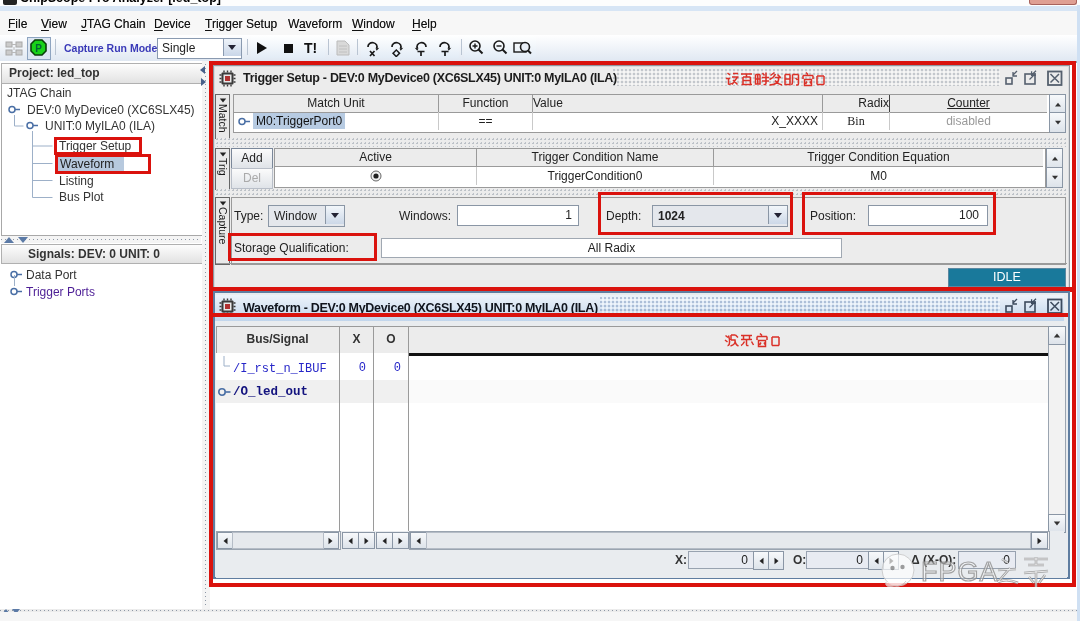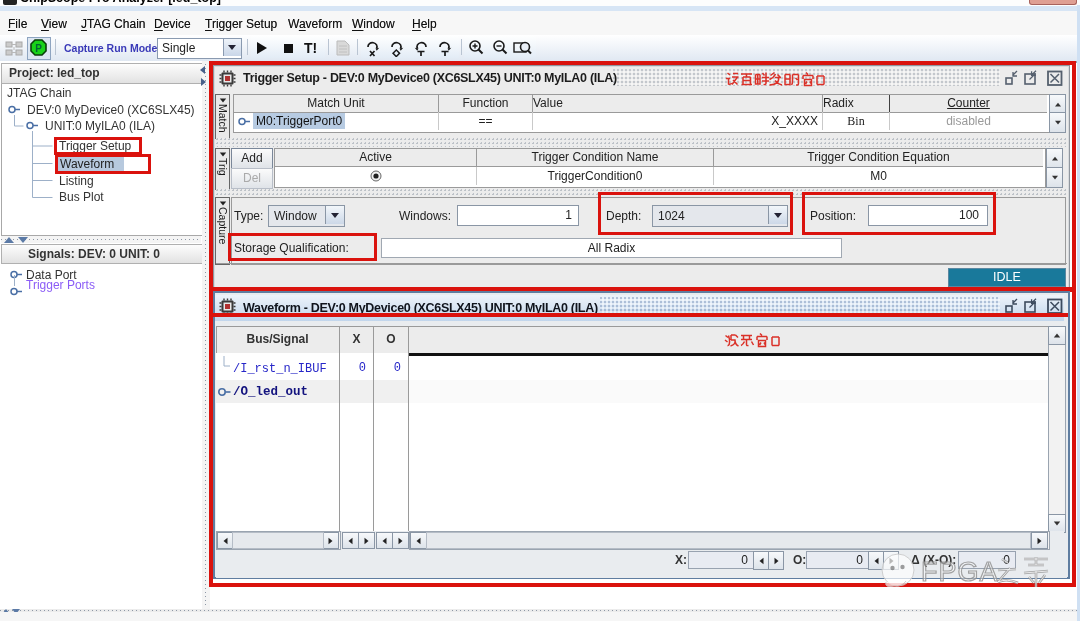--- a/index.html
+++ b/index.html
@@ -172,21 +172,21 @@
     <path d="M7 5.5 h5" stroke="#4a6fa5" stroke-width="1.5"></path>
   </svg>
 <div class="a" style="left:26px;top:268px;color:#333;">Data Port</div>
 <svg class="a" style="left:0;top:275px;" width="20" height="16">
     <path d="M14.5 0 v11" stroke="#9db0c8" fill="none"></path>
   </svg>
 <svg class="a" style="left:10px;top:286px;" width="12" height="11">
     <circle cx="4" cy="5.5" r="3" fill="none" stroke="#4a6fa5" stroke-width="1.5"></circle>
     <path d="M7 5.5 h5" stroke="#4a6fa5" stroke-width="1.5"></path>
   </svg>
-<div class="a" style="left:26px;top:278px;color:#8b5cf6;">Trigger Ports</div>
+<div class="a" style="left:26px;top:285px;color:#4c1d95;">Trigger Ports</div>
 
 <div class="a" style="left:202px;top:61px;width:8px;height:548px;background:#f4f4f4;"></div>
 <div class="a" style="left:205px;top:64px;width:1px;height:544px;background-image:repeating-linear-gradient(180deg,#8d97a5 0 1px,transparent 1px 4px);"></div>
 <div class="a" style="left:200px;top:66px;width:0;height:0;border-top:4px solid transparent;border-bottom:4px solid transparent;border-right:5px solid #47608a;"></div>
 <div class="a" style="left:201px;top:78px;width:0;height:0;border-top:4px solid transparent;border-bottom:4px solid transparent;border-left:5px solid #47608a;"></div>
 
 <div class="a" style="left:0;top:609px;width:1080px;height:3px;background:#ececec;"></div>
 <div class="a" style="left:0;top:610px;width:1080px;height:1px;background-image:repeating-linear-gradient(90deg,#8d97a5 0 1px,transparent 1px 4px);"></div>
 <div class="a" style="left:2px;top:609px;width:0;height:0;border-left:4px solid transparent;border-right:4px solid transparent;border-bottom:5px solid #5b7aa6;"></div>
 <div class="a" style="left:12px;top:609px;width:0;height:0;border-left:4px solid transparent;border-right:4px solid transparent;border-top:5px solid #5b7aa6;"></div>
@@ -224,21 +224,21 @@
 <div class="a vtab" style="left:215px;top:94px;width:13px;height:43px;">
   <div class="tri-d" style="margin:3px auto 0;border-top-color:#222;transform:scale(.8);"></div>
   <div style="writing-mode:vertical-rl;font-size:10.5px;margin:1px 0 0 0.5px;color:#1a1a1a;">Match</div>
 </div>
 
 <div class="a" style="left:233px;top:94px;width:815px;height:37px;border:1px solid #9a9a9a;background:#fff;"></div>
 <div class="a tbl-h" style="left:234px;top:95px;width:813px;height:17px;border-bottom:1px solid #9a9a9a;"></div>
 <div class="a" style="left:234px;top:95px;width:204px;height:17px;text-align:center;line-height:17px;border-right:1px solid #9a9a9a;">Match Unit</div>
 <div class="a" style="left:439px;top:95px;width:93px;height:17px;text-align:center;line-height:17px;border-right:1px solid #9a9a9a;">Function</div>
 <div class="a" style="left:533px;top:95px;width:289px;height:17px;text-align:left;line-height:17px;border-right:1px solid #9a9a9a;">Value</div>
-<div class="a" style="left:823px;top:95px;width:66px;height:17px;text-align:left;line-height:17px;border-right:1px solid #404040;">Radix</div>
+<div class="a" style="left:823px;top:95px;width:66px;height:17px;text-align:right;line-height:17px;border-right:1px solid #404040;">Radix</div>
 <div class="a" style="left:890px;top:95px;width:157px;height:17px;text-align:center;line-height:17px;text-decoration:underline;">Counter</div>
 
 <div class="a" style="left:238px;top:116px;width:13px;height:11px;"><svg width="13" height="11">
       <circle cx="4" cy="5.5" r="3" fill="none" stroke="#4a6fa5" stroke-width="1.5"></circle>
       <path d="M7 5.5 h5" stroke="#4a6fa5" stroke-width="1.5"></path>
     </svg></div>
 <div class="a" style="left:253px;top:113px;height:16px;line-height:16px;background:#b7cbe2;padding:0 3px;color:#111;">M0:TriggerPort0</div>
 <div class="a" style="left:439px;top:114px;width:93px;text-align:center;">==</div>
 <div class="a" style="left:533px;top:114px;width:285px;text-align:right;">X_XXXX</div>
 <div class="a" style="left:823px;top:114px;width:66px;text-align:center;font-family:Liberation Serif, serif;">Bin</div>
@@ -297,21 +297,21 @@
   <div class="a" style="left:5px;top:3px;">Window</div>
   <div class="a" style="right:0;top:0;width:18px;height:18px;background:linear-gradient(#f2f6fa,#ccd8e8);border-left:1px solid #8a96a5;">
       <div class="tri-d a" style="left:5px;top:7px;border-top-color:#223;"></div>
     </div>
 </div>
 <div class="a" style="left:399px;top:209px;color:#222;">Windows:</div>
 <div class="a" style="left:457px;top:205px;width:120px;height:19px;border:1px solid #8a96a5;background:#fff;">
     <div class="a" style="right:6px;top:2px;">1</div>
   </div>
 <div class="a" style="left:606px;top:209px;color:#222;">Depth:</div>
-<div class="a" style="left:652px;top:205px;width:134px;height:20px;border:1px solid #8a96a5;background:#e4e7ec;">
+<div class="a" style="left:652px;top:205px;width:134px;height:20px;border:1px solid #8a96a5;background:#e4e7ec;font-weight:bold;">
   <div class="a" style="left:5px;top:3px;">1024</div>
   <div class="a" style="right:0;top:0;width:18px;height:18px;background:linear-gradient(#f2f6fa,#ccd8e8);border-left:1px solid #8a96a5;">
       <div class="tri-d a" style="left:5px;top:7px;border-top-color:#223;"></div>
     </div>
 </div>
 <div class="a" style="left:810px;top:209px;color:#222;">Position:</div>
 <div class="a" style="left:868px;top:205px;width:118px;height:19px;border:1px solid #8a96a5;background:#fff;">
     <div class="a" style="right:8px;top:2px;">100</div>
   </div>
 <div class="a" style="left:234px;top:241px;color:#222;">Storage Qualification:</div>

